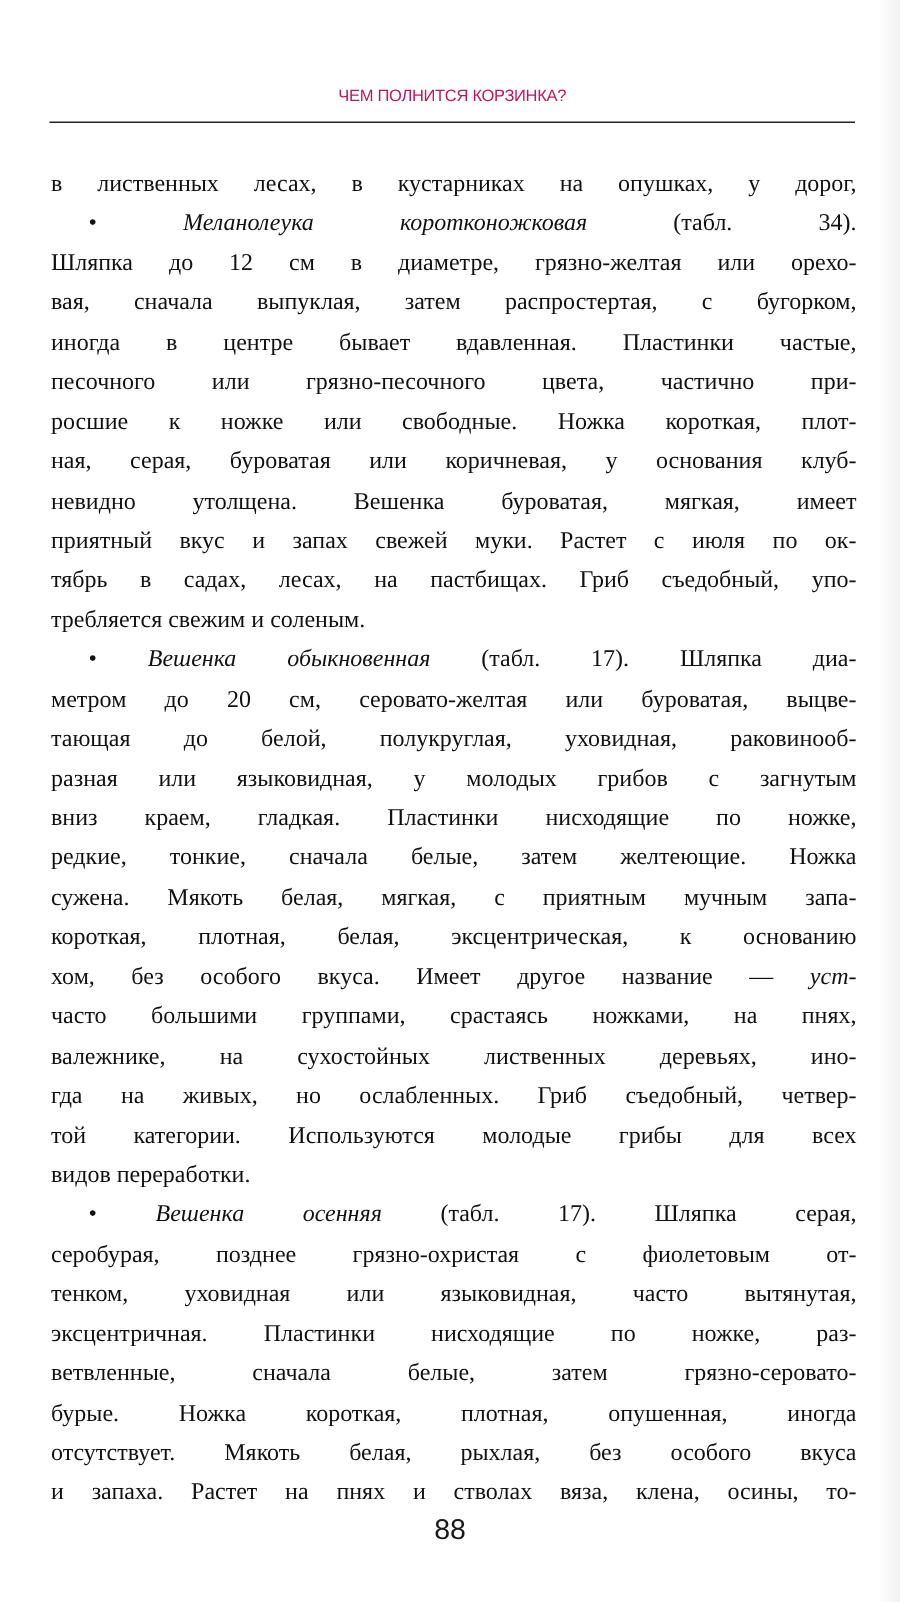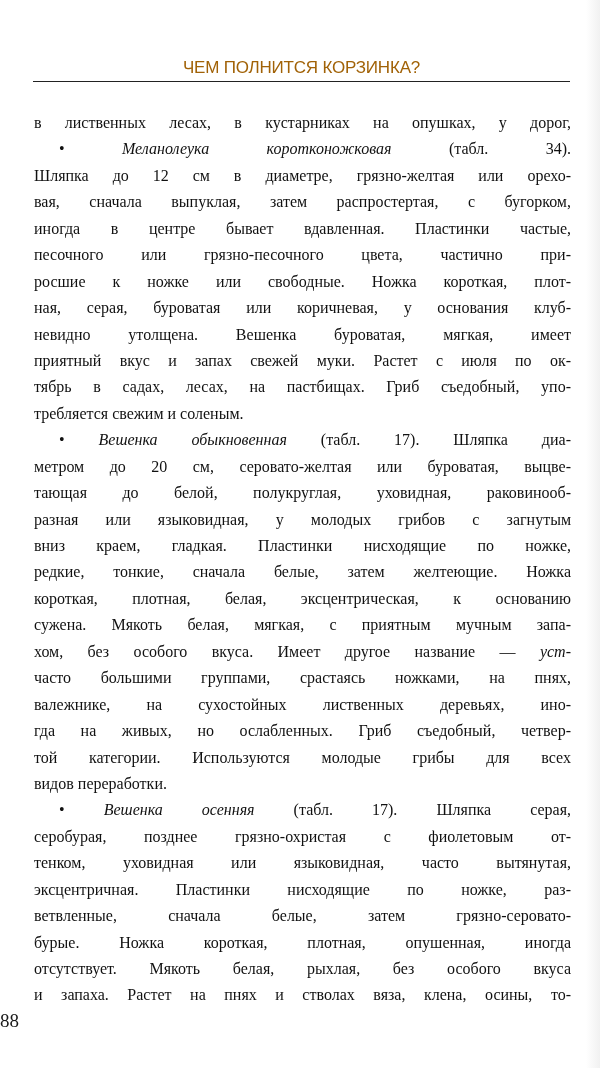--- a/index.html
+++ b/index.html
@@ -11,43 +11,44 @@
     color: #111111;
   }
   .edge-strip {
     position: absolute; right: 0; top: 0; width: 14px; height: 1068px;
     background: linear-gradient(to right, #ffffff, #f1f1f1);
   }
   .running-head {
     position: absolute; left: 33px; width: 537px; top: 58px;
     text-align: center;
     font-family: "Liberation Sans", sans-serif;
-    font-size: 17px; letter-spacing: -0.2px;
-    color: #a16207;
+    font-size: 11px; letter-spacing: -0.2px;
+    color: #be185d;
   }
   .head-rule {
     position: absolute; left: 33px; width: 537px; top: 81px; height: 0;
     border-top: 1.5px solid #222;
   }
   .body-text {
     position: absolute; left: 34px; width: 537px; top: 110px;
     font-family: "Liberation Serif", "DejaVu Serif", serif;
     font-size: 16px; line-height: 26.45px;
   }
   .line {
     display: block; white-space: nowrap;
     text-align: justify; text-align-last: justify;
     height: 26.45px;
   }
   .line.last { text-align-last: left; }
   .line.indent { padding-left: 25px; }
   .bi { font-weight: normal; font-style: italic; }
   .page-num {
     position: absolute; left: 0; width: 600px; top: 1010px;
-    font-family: Liberation Serif, serif;
+    text-align: center;
+    font-family: Liberation Sans, sans-serif;
     font-size: 19px; color: #1a1a1a;
   }
 </style>
 </head>
 <body>
 
 <div class="edge-strip"></div>
 
 <div class="running-head">ЧЕМ ПОЛНИТСЯ КОРЗИНКА?</div>
 <div class="head-rule"></div>
@@ -64,22 +65,22 @@
   <span class="line"><span>невидно утолщена. Вешенка буроватая, мягкая, имеет</span></span>
   <span class="line"><span>приятный вкус и запах свежей муки. Растет с июля по ок-</span></span>
   <span class="line"><span>тябрь в садах, лесах, на пастбищах. Гриб съедобный, упо-</span></span>
   <span class="line last"><span>требляется свежим и соленым.</span></span>
   <span class="line indent"><span>• </span><span class="bi">Вешенка обыкновенная</span><span> (табл. 17). Шляпка диа-</span></span>
   <span class="line"><span>метром до 20 см, серовато-желтая или буроватая, выцве-</span></span>
   <span class="line"><span>тающая до белой, полукруглая, уховидная, раковинооб-</span></span>
   <span class="line"><span>разная или языковидная, у молодых грибов с загнутым</span></span>
   <span class="line"><span>вниз краем, гладкая. Пластинки нисходящие по ножке,</span></span>
   <span class="line"><span>редкие, тонкие, сначала белые, затем желтеющие. Ножка</span></span>
+  <span class="line"><span>сужена. Мякоть белая, мягкая, с приятным мучным запа-</span></span>
   <span class="line"><span>короткая, плотная, белая, эксцентрическая, к основанию</span></span>
-  <span class="line"><span>сужена. Мякоть белая, мягкая, с приятным мучным запа-</span></span>
   <span class="line"><span>хом, без особого вкуса. Имеет другое название — </span><span class="bi">уст-</span></span>
   <span class="line"><span>часто большими группами, срастаясь ножками, на пнях,</span></span>
   <span class="line"><span>валежнике, на сухостойных лиственных деревьях, ино-</span></span>
   <span class="line"><span>гда на живых, но ослабленных. Гриб съедобный, четвер-</span></span>
   <span class="line"><span>той категории. Используются молодые грибы для всех</span></span>
   <span class="line last"><span>видов переработки.</span></span>
   <span class="line indent"><span>• </span><span class="bi">Вешенка осенняя</span><span> (табл. 17). Шляпка серая,</span></span>
   <span class="line"><span>серобурая, позднее грязно-охристая с фиолетовым от-</span></span>
   <span class="line"><span>тенком, уховидная или языковидная, часто вытянутая,</span></span>
   <span class="line"><span>эксцентричная. Пластинки нисходящие по ножке, раз-</span></span>

